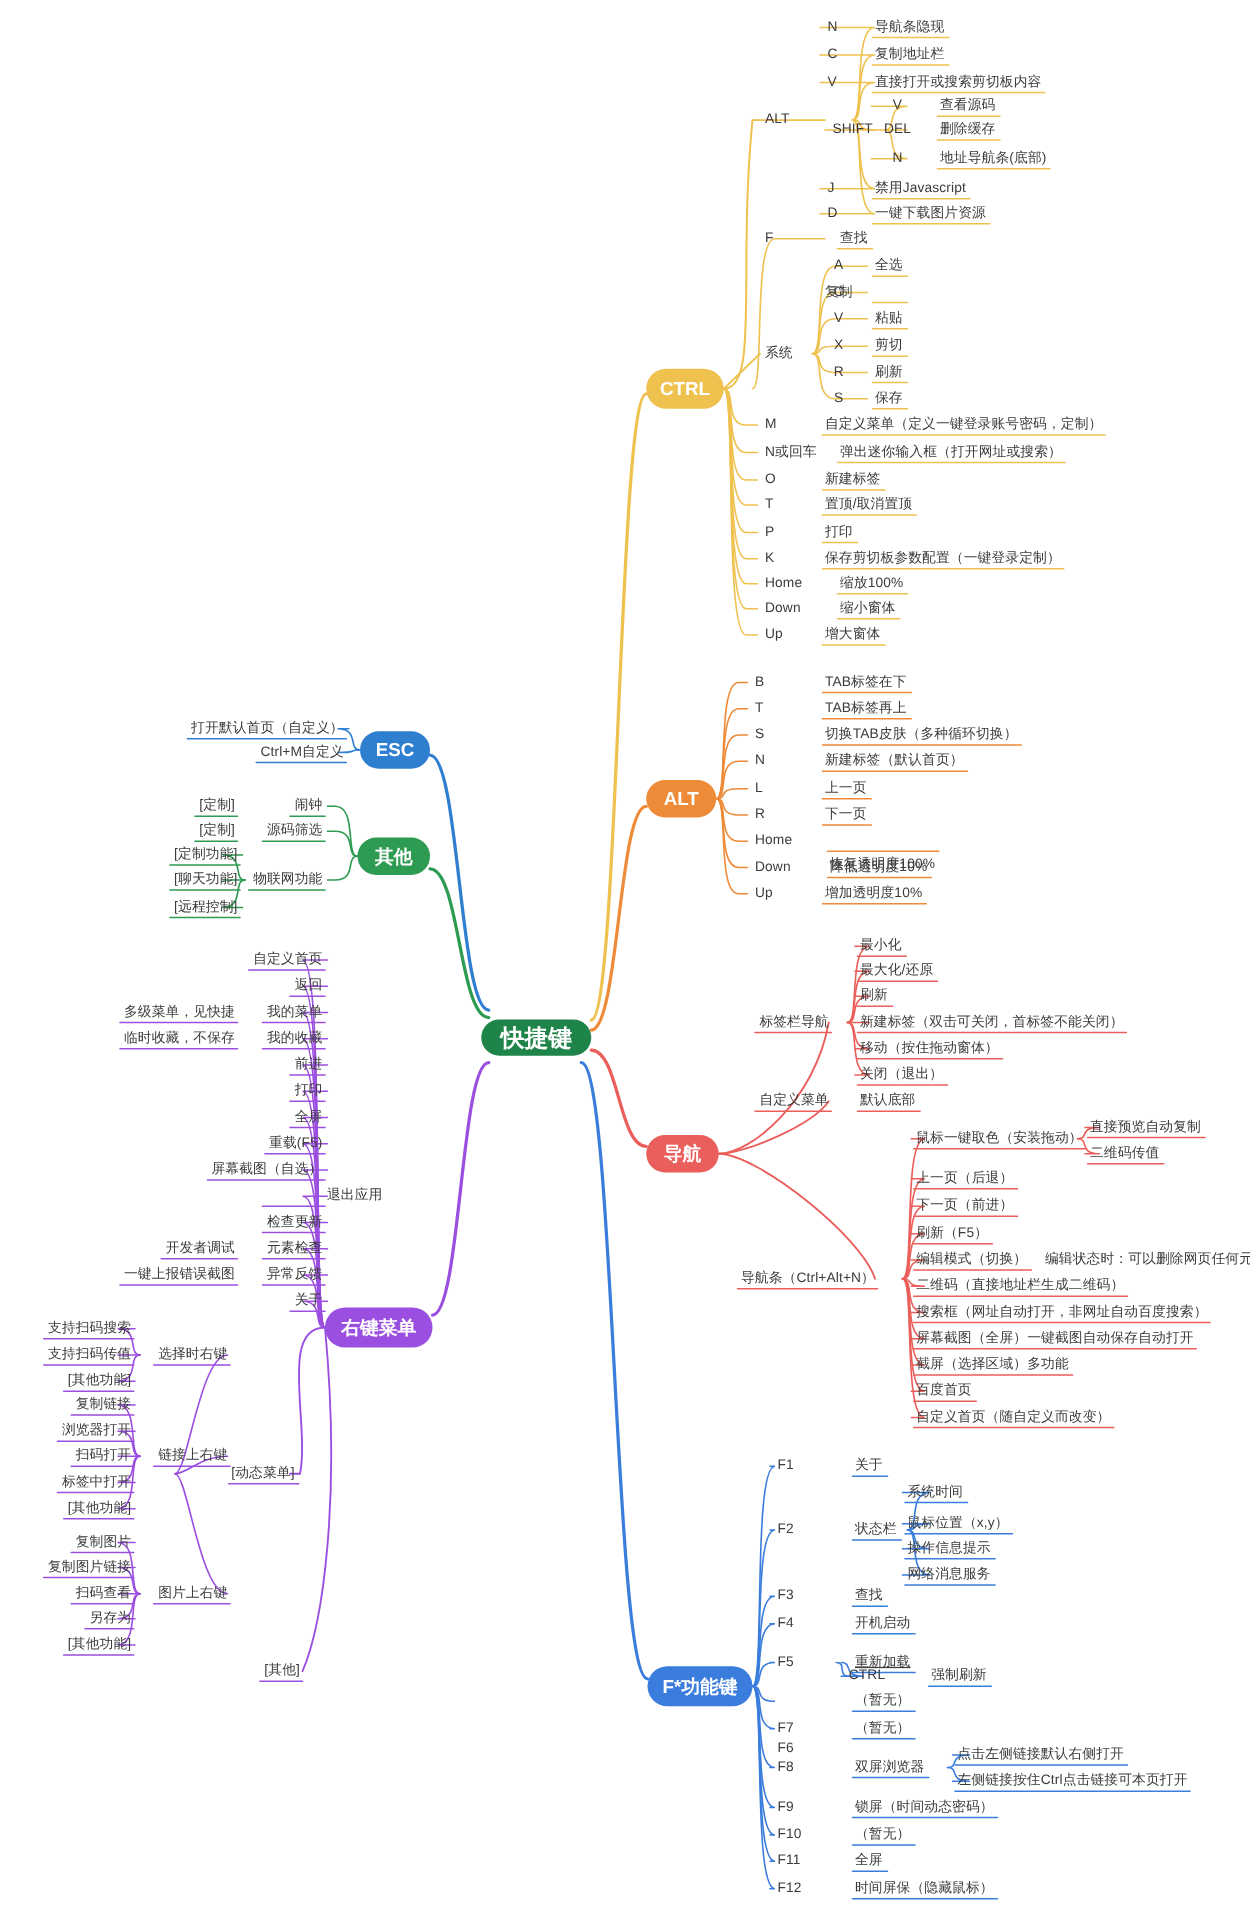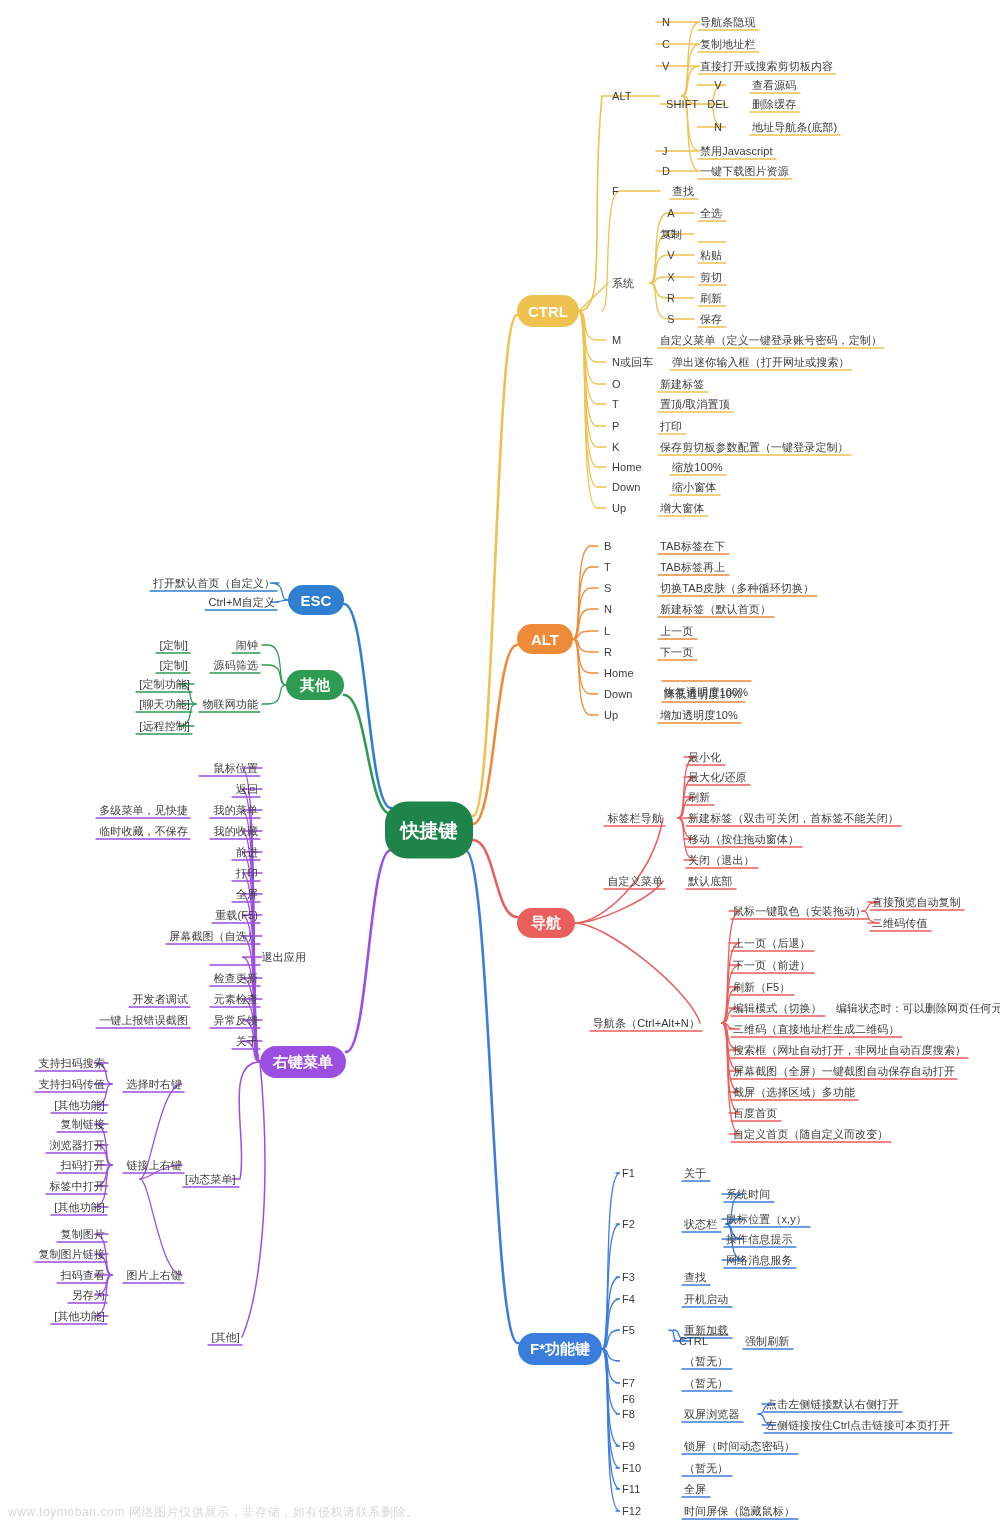--- a/index.html
+++ b/index.html
@@ -283,21 +283,21 @@
       <path d="M196 704 C186 704,196 704,178 704 L194 704" stroke="#2e9b52" fill="none" stroke-width="1.3" stroke-linecap="round"></path>
       <path d="M192 734 L136 734" stroke="#2e9b52" fill="none" stroke-width="1.3" stroke-linecap="round"></path>
       <path d="M196 704 C186 704,196 726,178 726 L194 726" stroke="#2e9b52" fill="none" stroke-width="1.3" stroke-linecap="round"></path>
       <path d="M391 808 C367.5 808,367.5 604,344 604" stroke="#2f7fd1" fill="none" stroke-width="2.6" stroke-linecap="round"></path>
       <path d="M277 591 L150 591" stroke="#2f7fd1" fill="none" stroke-width="1.3" stroke-linecap="round"></path>
       <path d="M288 600 C278 600,288 583,270 583 L279 583" stroke="#2f7fd1" fill="none" stroke-width="1.3" stroke-linecap="round"></path>
       <path d="M277 610 L205 610" stroke="#2f7fd1" fill="none" stroke-width="1.3" stroke-linecap="round"></path>
       <path d="M288 600 C278 600,288 602,270 602 L279 602" stroke="#2f7fd1" fill="none" stroke-width="1.3" stroke-linecap="round"></path>
     </svg>
   <div id="nodes">
-      <div class="pill root" style="left: 429px; top: 830px; width: 88px; height: 57px; background: rgb(30, 132, 73);">快捷键</div>
+      <div class="pill root" style="left: 429px; top: 830px; width: 88px; height: 29px; background: rgb(30, 132, 73);">快捷键</div>
       <div class="pill branch" style="left: 548px; top: 311px; width: 62px; height: 32px; background: rgb(239, 193, 78);">CTRL</div>
       <div class="node lbl r" style="left: 662px; top: 22px;">N</div>
       <div class="node lbl r" style="left: 700px; top: 22px;">导航条隐现</div>
       <div class="node lbl r" style="left: 662px; top: 44px;">C</div>
       <div class="node lbl r" style="left: 700px; top: 44px;">复制地址栏</div>
       <div class="node lbl r" style="left: 662px; top: 66px;">V</div>
       <div class="node lbl r" style="left: 700px; top: 66px;">直接打开或搜索剪切板内容</div>
       <div class="node lbl r" style="left: 662px; top: 151px;">J</div>
       <div class="node lbl r" style="left: 700px; top: 151px;">禁用Javascript</div>
       <div class="node lbl r" style="left: 662px; top: 171px;">D</div>
@@ -414,21 +414,21 @@
       <div class="node lbl r" style="left: 684px; top: 1511px;">时间屏保（隐藏鼠标）</div>
       <div class="node lbl r" style="left: 726px; top: 1194px;">系统时间</div>
       <div class="node lbl r" style="left: 726px; top: 1219px;">鼠标位置（x,y）</div>
       <div class="node lbl r" style="left: 726px; top: 1239px;">操作信息提示</div>
       <div class="node lbl r" style="left: 726px; top: 1260px;">网络消息服务</div>
       <div class="node lbl r" style="left: 679px; top: 1341px;">CTRL</div>
       <div class="node lbl r" style="left: 745px; top: 1341px;">强制刷新</div>
       <div class="node lbl r" style="left: 766px; top: 1404px;">点击左侧链接默认右侧打开</div>
       <div class="node lbl r" style="left: 766px; top: 1425px;">左侧链接按住Ctrl点击链接可本页打开</div>
       <div class="pill branch" style="left: 303px; top: 1062px; width: 86px; height: 32px; background: rgb(155, 79, 224);">右键菜单</div>
-      <div class="node lbl l" style="left: 258px; top: 768px;">鼠标位置</div>
+      <div class="node lbl l" style="left: 258px; top: 768px;">自定义首页</div>
       <div class="node lbl l" style="left: 258px; top: 789px;">返回</div>
       <div class="node lbl l" style="left: 258px; top: 810px;">我的菜单</div>
       <div class="node lbl l" style="left: 188px; top: 810px;">多级菜单，见快捷</div>
       <div class="node lbl l" style="left: 258px; top: 831px;">我的收藏</div>
       <div class="node lbl l" style="left: 188px; top: 831px;">临时收藏，不保存</div>
       <div class="node lbl l" style="left: 258px; top: 852px;">前进</div>
       <div class="node lbl l" style="left: 258px; top: 873px;">打印</div>
       <div class="node lbl l" style="left: 258px; top: 894px;">全屏</div>
       <div class="node lbl l" style="left: 258px; top: 915px;">重载(F5)</div>
       <div class="node lbl l" style="left: 258px; top: 936px;">屏幕截图（自选）</div>
@@ -463,14 +463,13 @@
       <div class="node lbl l" style="left: 258px; top: 665px;">源码筛选</div>
       <div class="node lbl l" style="left: 188px; top: 665px;">[定制]</div>
       <div class="node lbl l" style="left: 258px; top: 704px;">物联网功能</div>
       <div class="node lbl l" style="left: 190px; top: 684px;">[定制功能]</div>
       <div class="node lbl l" style="left: 190px; top: 704px;">[聊天功能]</div>
       <div class="node lbl l" style="left: 190px; top: 726px;">[远程控制]</div>
       <div class="pill branch" style="left: 316px; top: 600px; width: 56px; height: 30px; background: rgb(47, 127, 209);">ESC</div>
       <div class="node lbl l" style="left: 275px; top: 583px;">打开默认首页（自定义）</div>
       <div class="node lbl l" style="left: 275px; top: 602px;">Ctrl+M自定义</div>
     </div>
-  <div class="watermark">www.toymoban.com 网络图片仅供展示，非存储，如有侵权请联系删除。</div>
 </div>
 
 </body></html>

